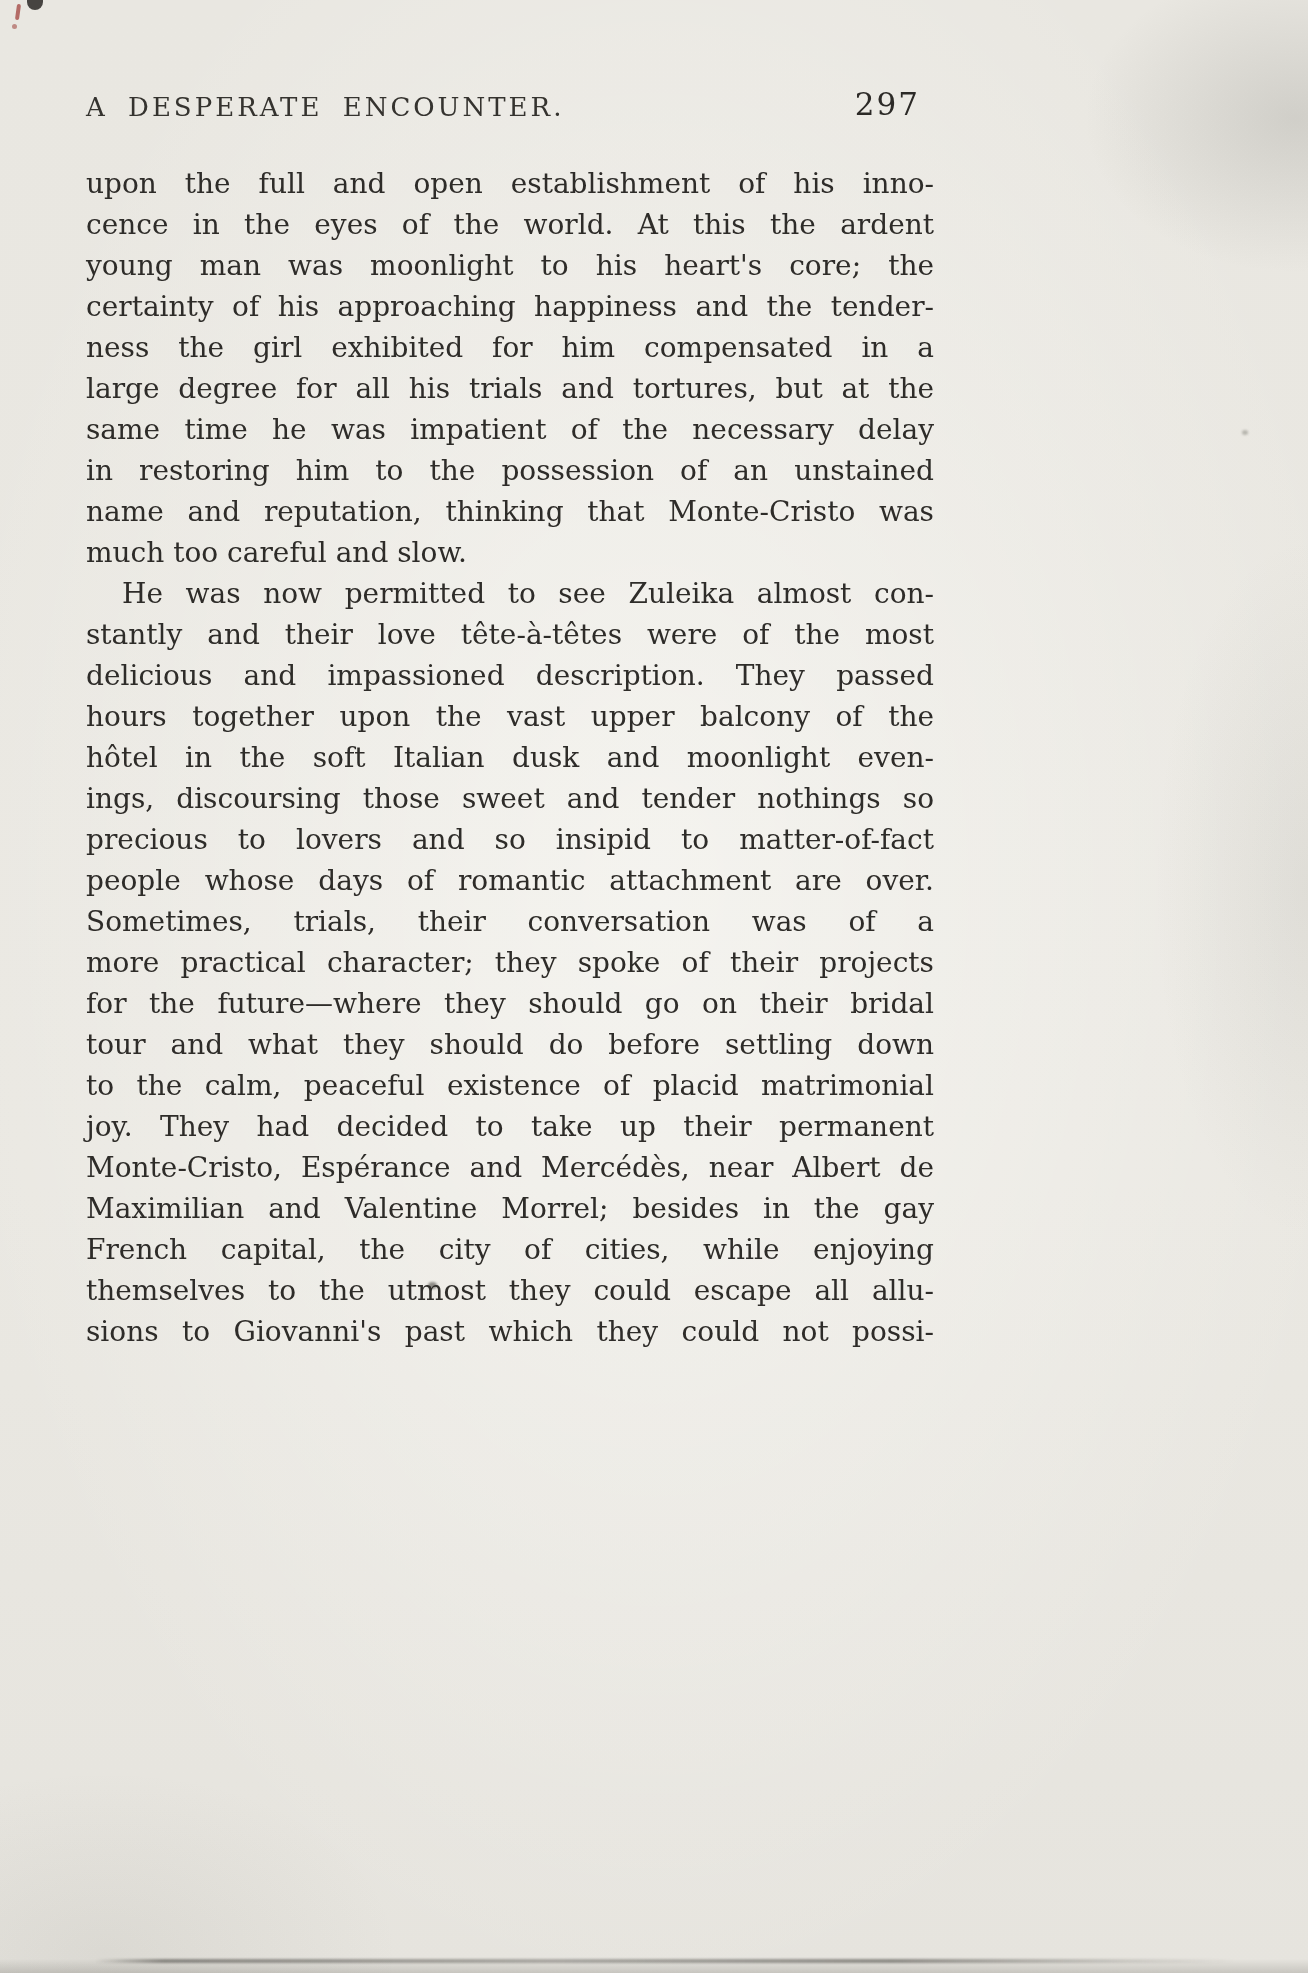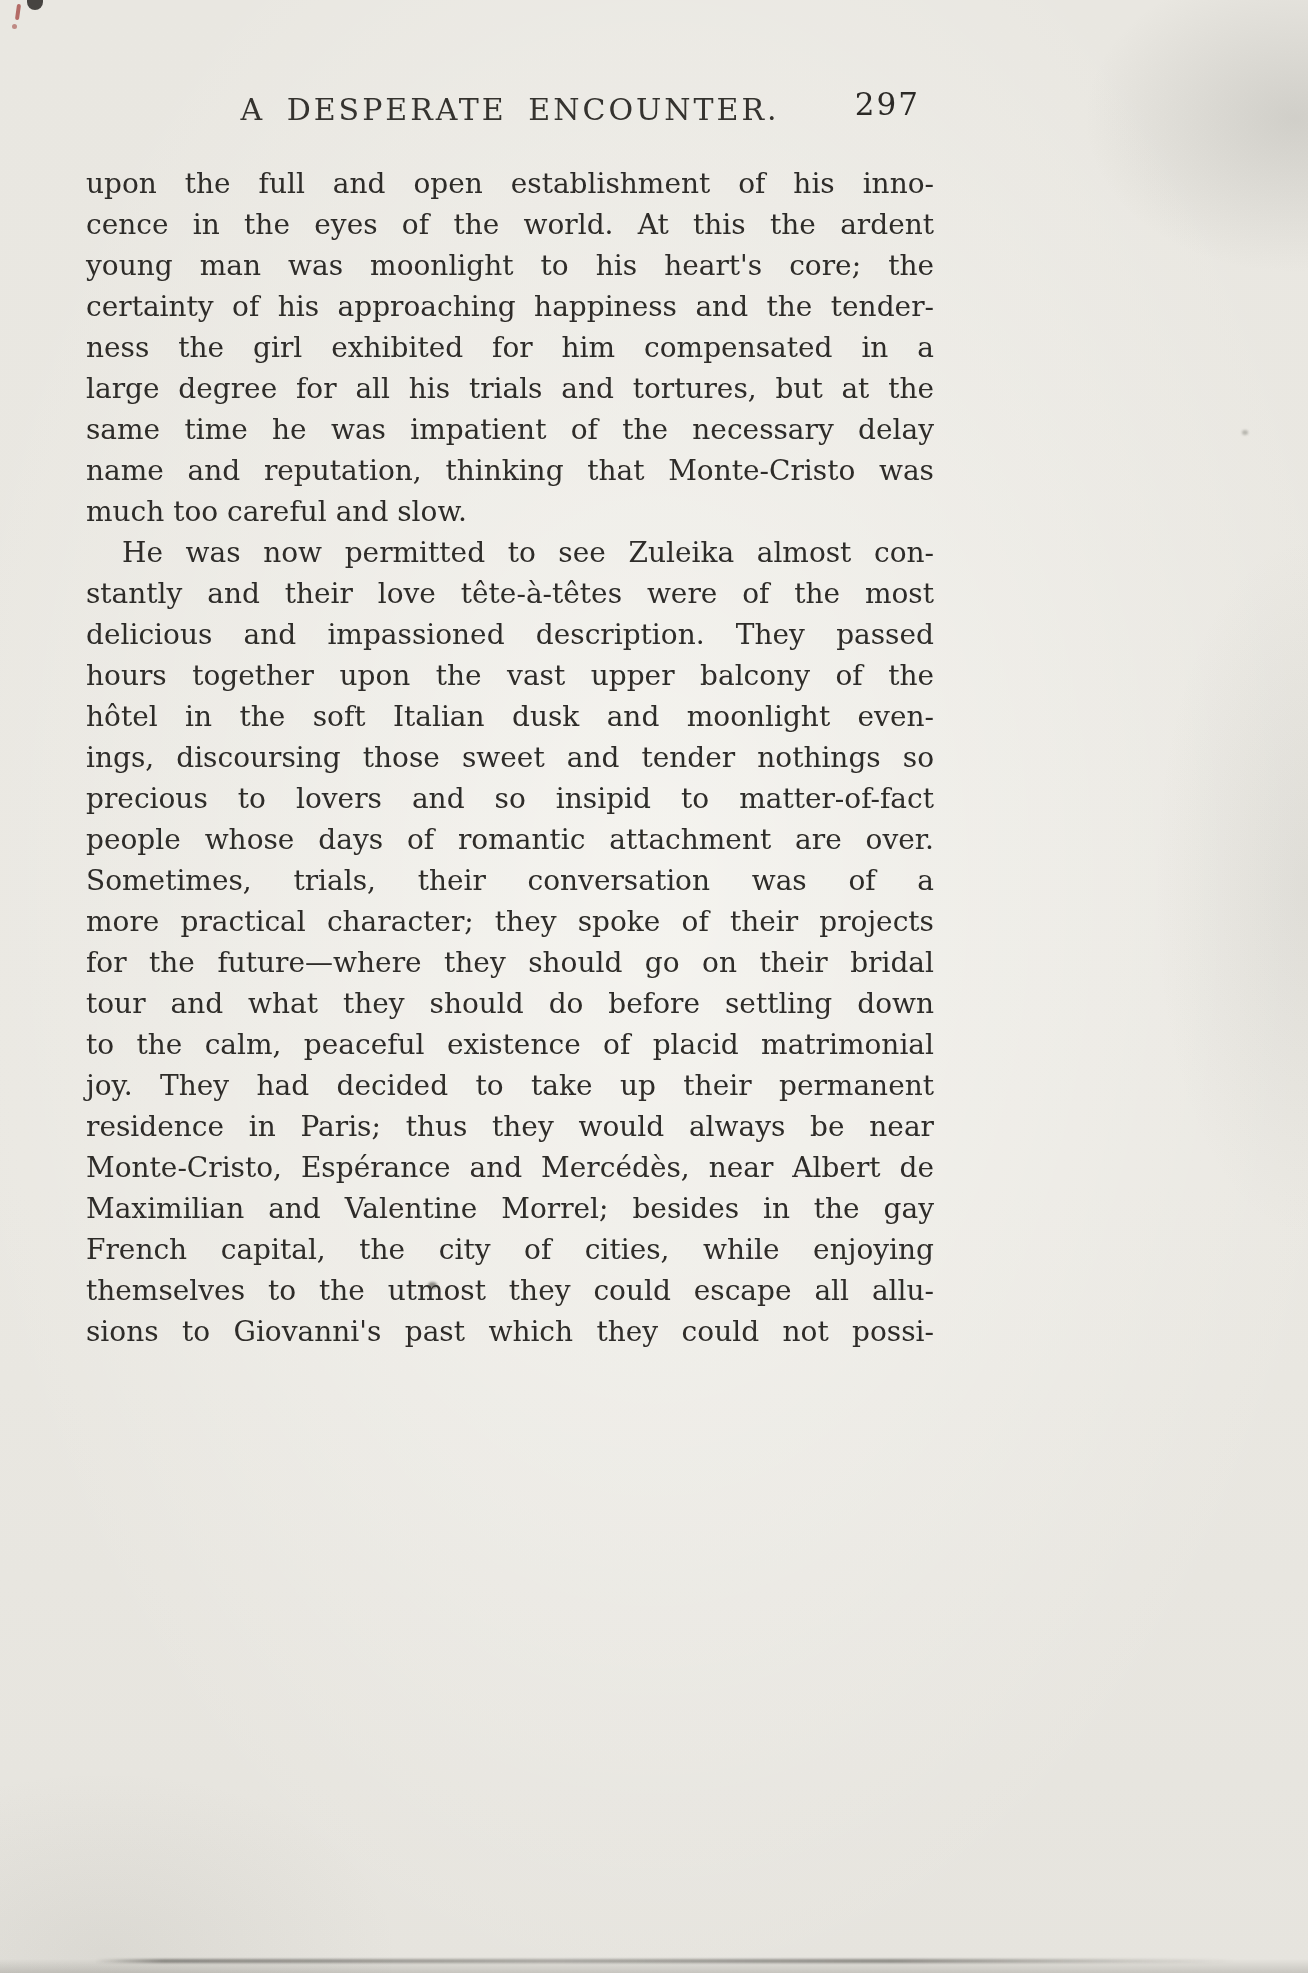--- a/index.html
+++ b/index.html
@@ -26,22 +26,21 @@
     position: absolute;
     top: 92px;
     left: 86px;
     width: 848px;
     height: 42px;
   }
   .running-header {
     position: absolute;
     left: 0;
     right: 0;
-    text-align: center;
-    font-size: 30px;
+    font-size: 26px;
     letter-spacing: 3px;
     word-spacing: 9px;
     color: #35332f;
   }
   .page-number {
     position: absolute;
     right: 14px;
     top: -6px;
     font-size: 31px;
     letter-spacing: 2px;
@@ -146,39 +145,39 @@
 
   <div class="text-block">
       <div class="paragraph">
         <div class="line">upon the full and open establishment of his inno-</div>
         <div class="line">cence in the eyes of the world.  At this the ardent</div>
         <div class="line">young man was moonlight to his heart's core; the</div>
         <div class="line">certainty of his approaching happiness and the tender-</div>
         <div class="line">ness the girl exhibited for him compensated in a</div>
         <div class="line">large degree for all his trials and tortures, but at the</div>
         <div class="line">same time he was impatient of the necessary delay</div>
+        <div class="line">in restoring him to the possession of an unstained</div>
         <div class="line">name and reputation, thinking that Monte-Cristo was</div>
         <div class="line lastline">much too careful and slow.</div>
       </div>
       <div class="paragraph">
         <div class="line indent">He was now permitted to see Zuleika almost con-</div>
         <div class="line">stantly and their love tête-à-têtes were of the most</div>
         <div class="line">delicious and impassioned description.  They passed</div>
         <div class="line">hours together upon the vast upper balcony of the</div>
         <div class="line">hôtel in the soft Italian dusk and moonlight even-</div>
         <div class="line">ings, discoursing those sweet and tender nothings so</div>
         <div class="line">precious to lovers and so insipid to matter-of-fact</div>
         <div class="line">people whose days of romantic attachment are over.</div>
         <div class="line">Sometimes, trials, their conversation was of a</div>
         <div class="line">more practical character; they spoke of their projects</div>
         <div class="line">for the future—where they should go on their bridal</div>
         <div class="line">tour and what they should do before settling down</div>
         <div class="line">to the calm, peaceful existence of placid matrimonial</div>
         <div class="line">joy.  They had decided to take up their permanent</div>
-        <div class="line">residence in Paris; thus they would always be near</div>
         <div class="line">Monte-Cristo, Espérance and Mercédès, near Albert de</div>
         <div class="line">Maximilian and Valentine Morrel; besides in the gay</div>
         <div class="line">French capital, the city of cities, while enjoying</div>
         <div class="line">themselves to the utmost they could escape all allu-</div>
         <div class="line">sions to Giovanni's past which they could not possi-</div>
       </div>
     </div>
 
   <div class="artifact bottom-edge-line"></div>
   <div class="artifact bottom-shadow"></div>

